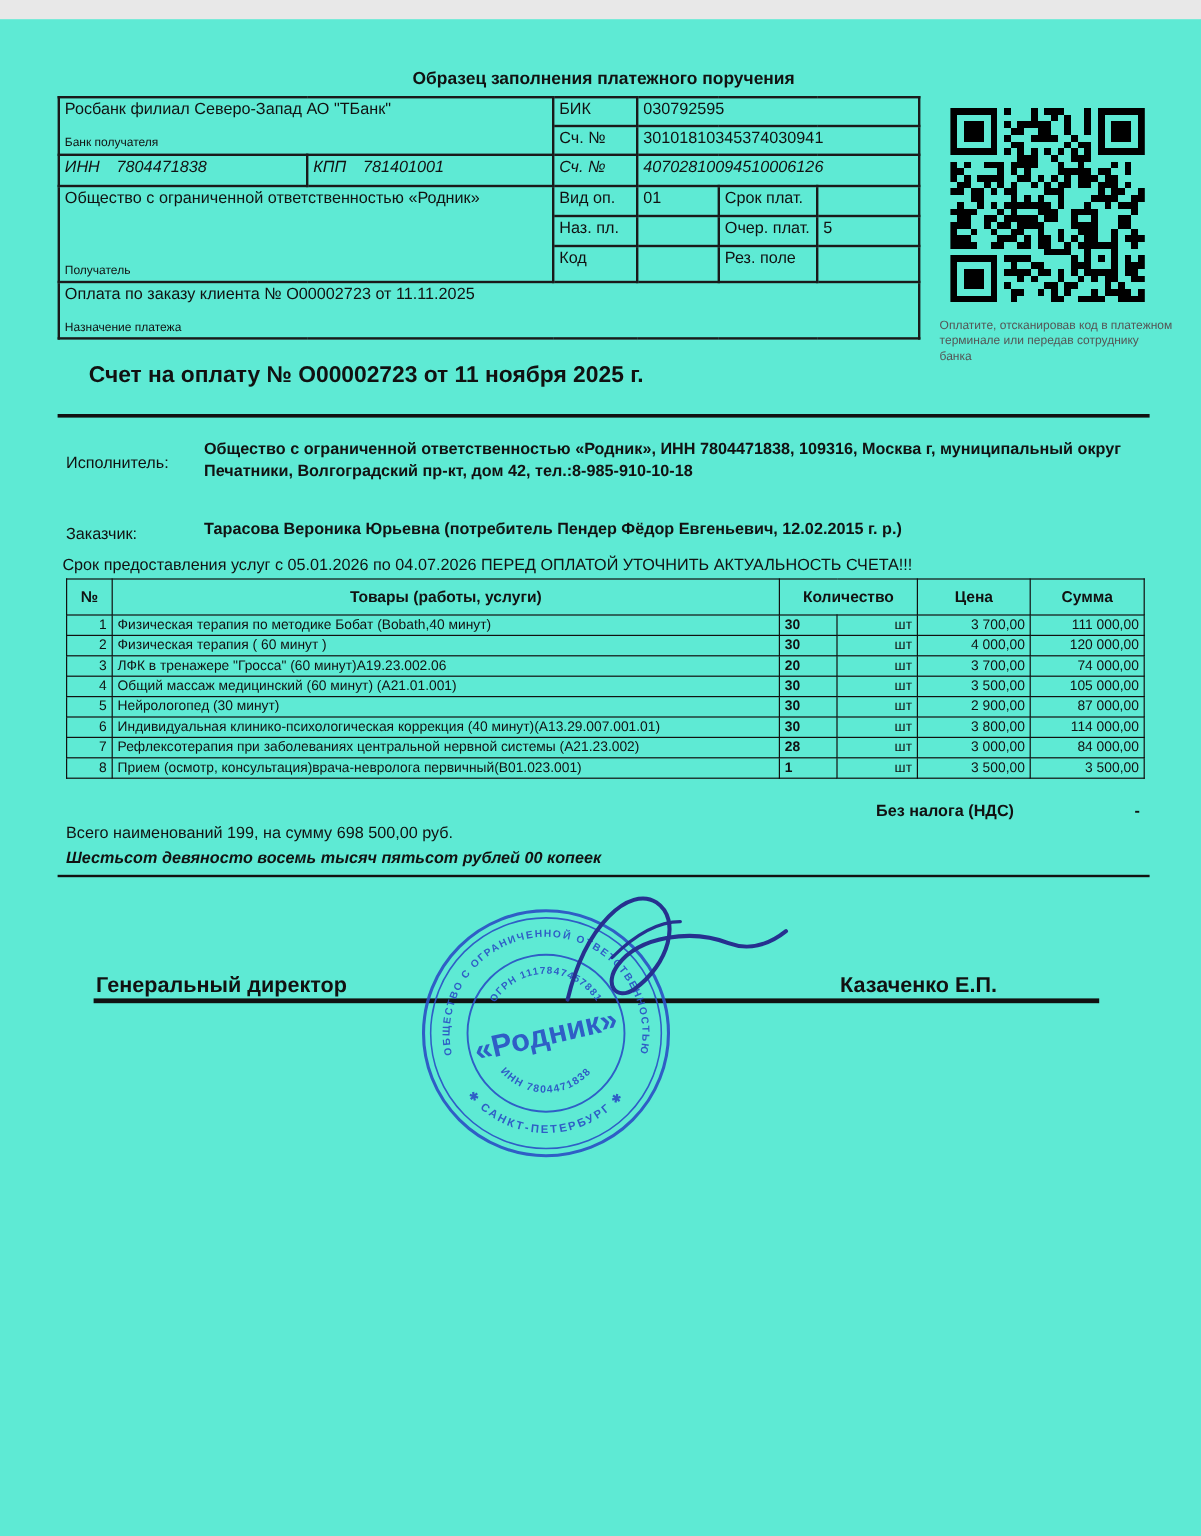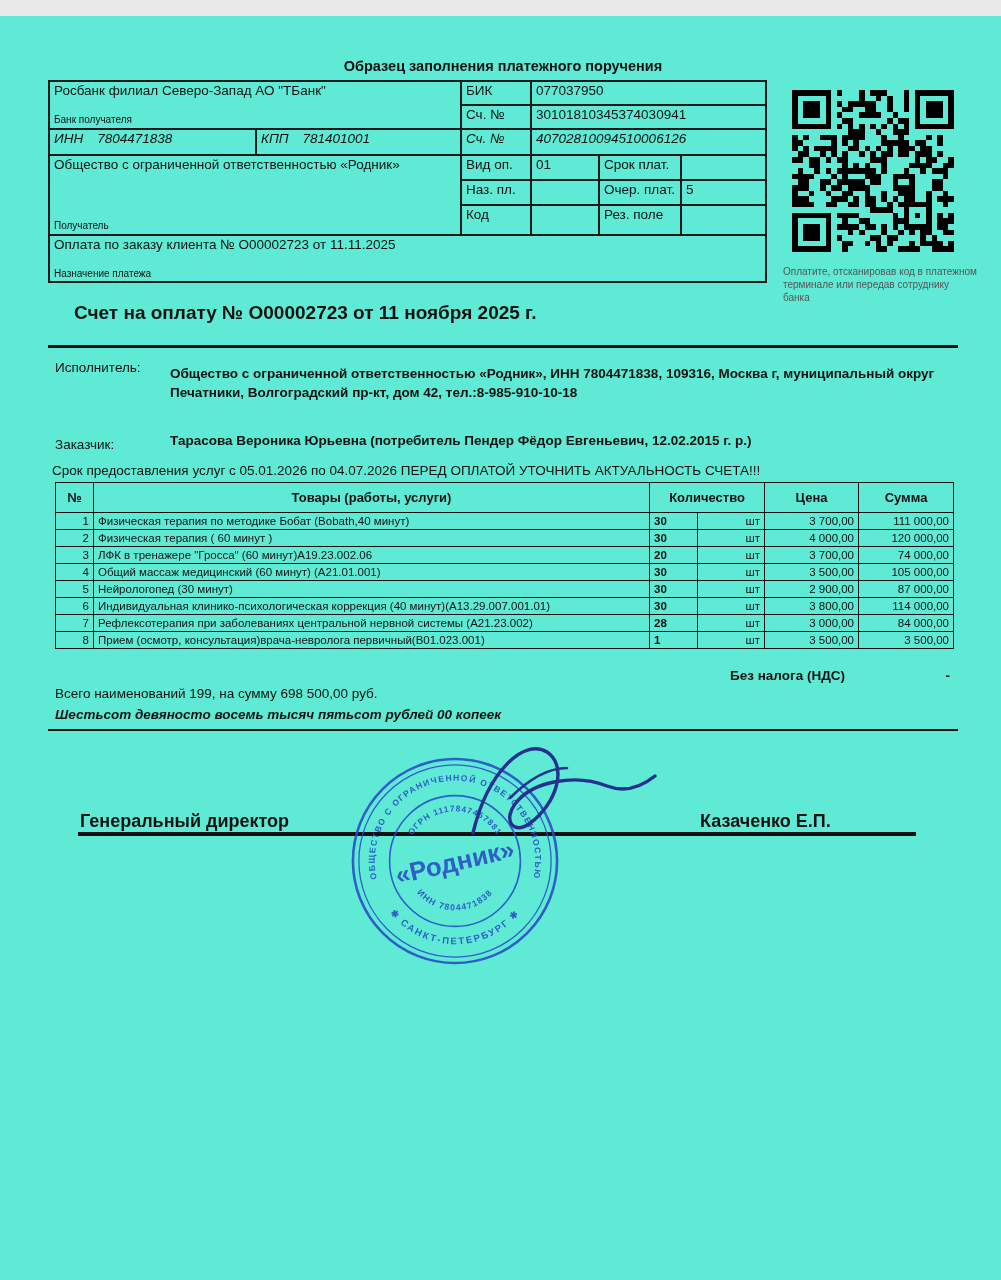--- a/index.html
+++ b/index.html
@@ -68,21 +68,21 @@
       </colgroup>
     <tbody>
         <tr style="height:24px;">
       <td colspan="2" rowspan="2">
         <div class="stack" style="height:42px;">
           <span>Росбанк филиал Северо-Запад АО "ТБанк"</span>
           <span class="sublabel">Банк получателя</span>
         </div>
       </td>
       <td class="lab">БИК</td>
-      <td colspan="3">077037950</td>
+      <td colspan="3">030792595</td>
     </tr>
     <tr style="height:24px;">
       <td class="lab">Сч. №</td>
       <td colspan="3">30101810345374030941</td>
     </tr>
     <tr style="height:26px;font-style:italic;">
       <td>
         <span class="pair">
               <span>ИНН</span>
               <span>7804471838</span>
@@ -555,21 +555,21 @@
       </svg>
   </div>
   <div class="abs qr-caption">
     <div>Оплатите, отсканировав код в платежном</div>
     <div>терминале или передав сотруднику банка</div>
   </div>
 
   <div class="abs inv-title">Счет на оплату № О00002723 от 11 ноября 2025 г.</div>
   <div class="abs rule" style="left:48px;top:329px;width:910px;height:3px;"></div>
 
-  <div class="abs label-col" style="left:55px;top:344px;text-align:center;">Исполнитель:</div>
+  <div class="abs label-col" style="left:55px;top:362px;text-align:center;">Исполнитель:</div>
   <div class="abs detail-block" style="left:170px;top:348px;width:790px;">
     <div>Общество с ограниченной ответственностью «Родник», ИНН 7804471838, 109316, Москва г, муниципальный округ Печатники, Волгоградский пр-кт, дом 42, тел.:8-985-910-10-18</div>
   </div>
 
   <div class="abs label-col" style="left:55px;top:421px;">Заказчик:</div>
   <div class="abs detail-block" style="left:170px;top:415px;width:790px;">Тарасова Вероника Юрьевна (потребитель Пендер Фёдор Евгеньевич, 12.02.2015 г. р.)</div>
 
   <div class="abs plain-line" style="left:52px;top:447px;">Срок предоставления услуг с 05.01.2026 по 04.07.2026 ПЕРЕД ОПЛАТОЙ УТОЧНИТЬ АКТУАЛЬНОСТЬ СЧЕТА!!!</div>
 
   <table class="items abs" style="left:55px;top:466px;">

